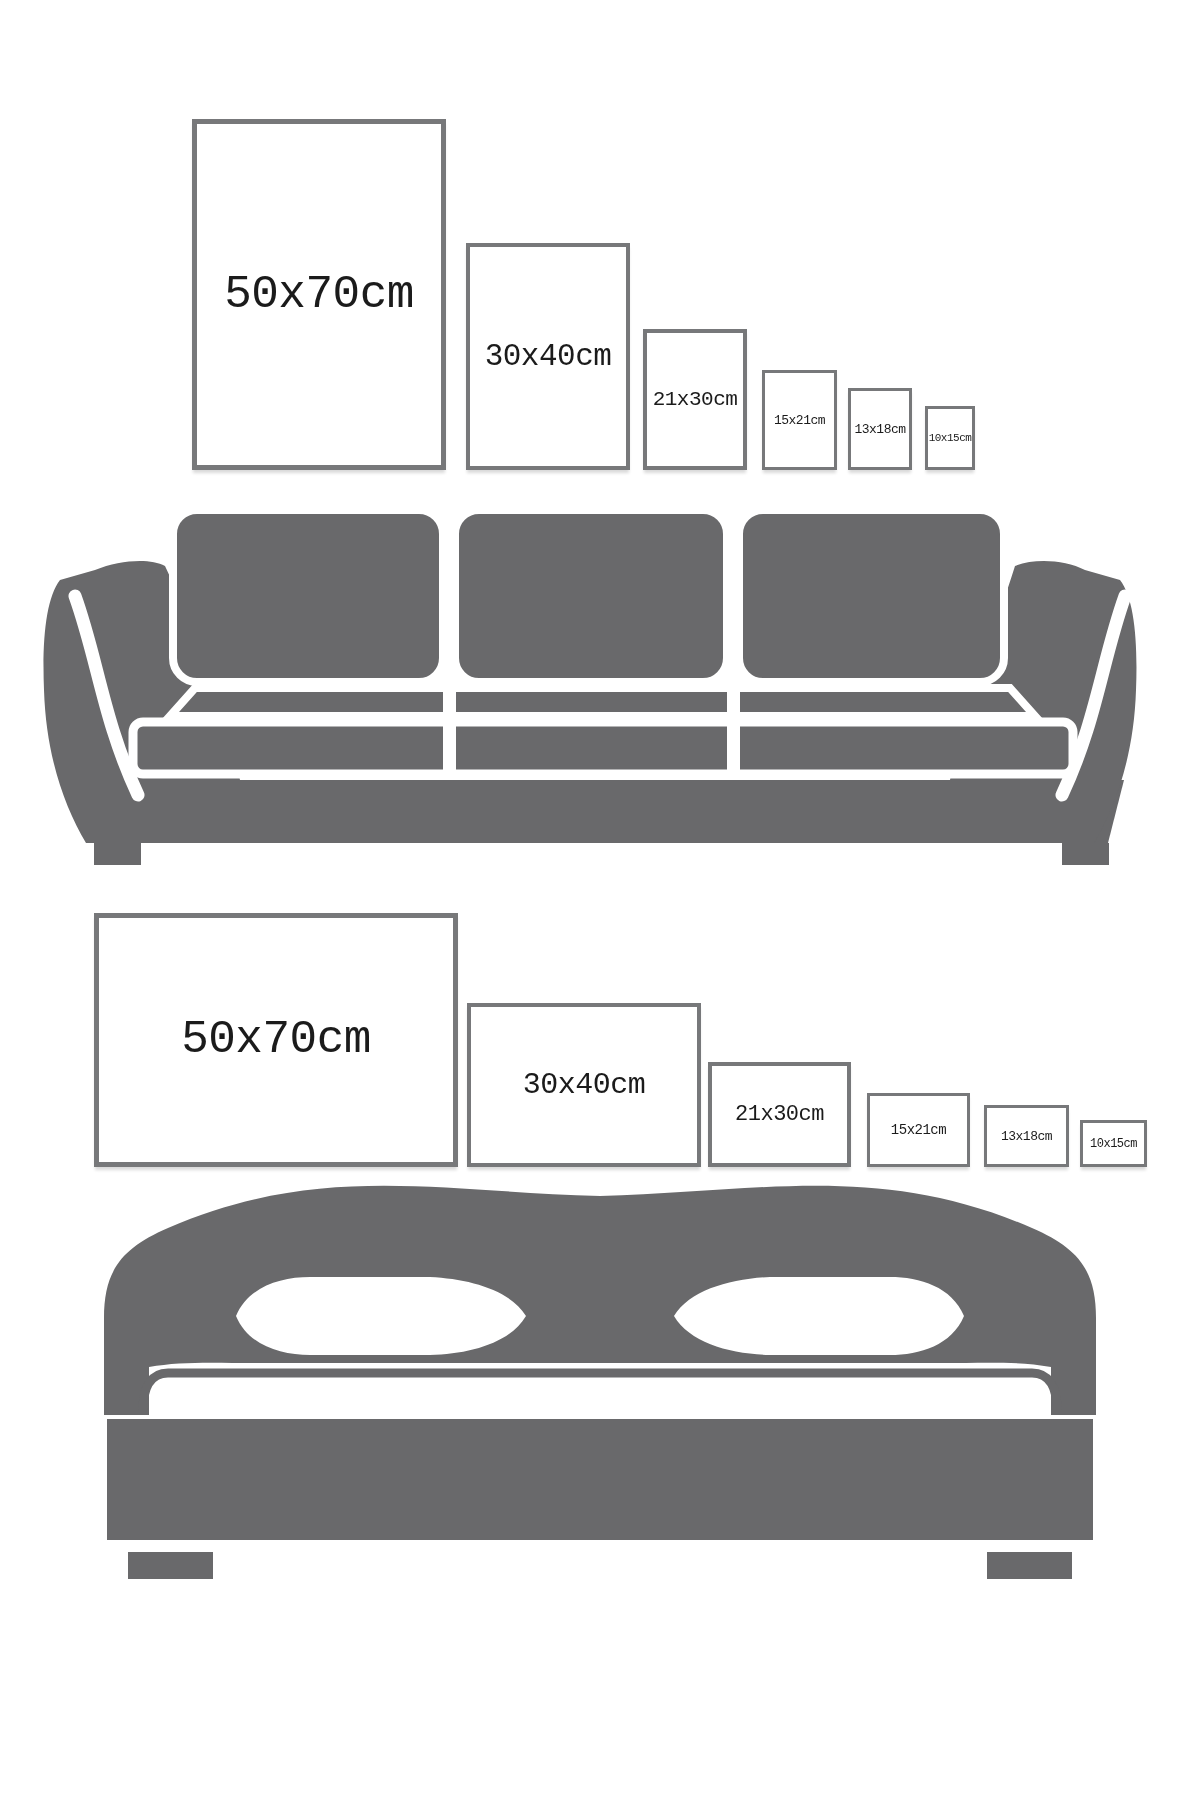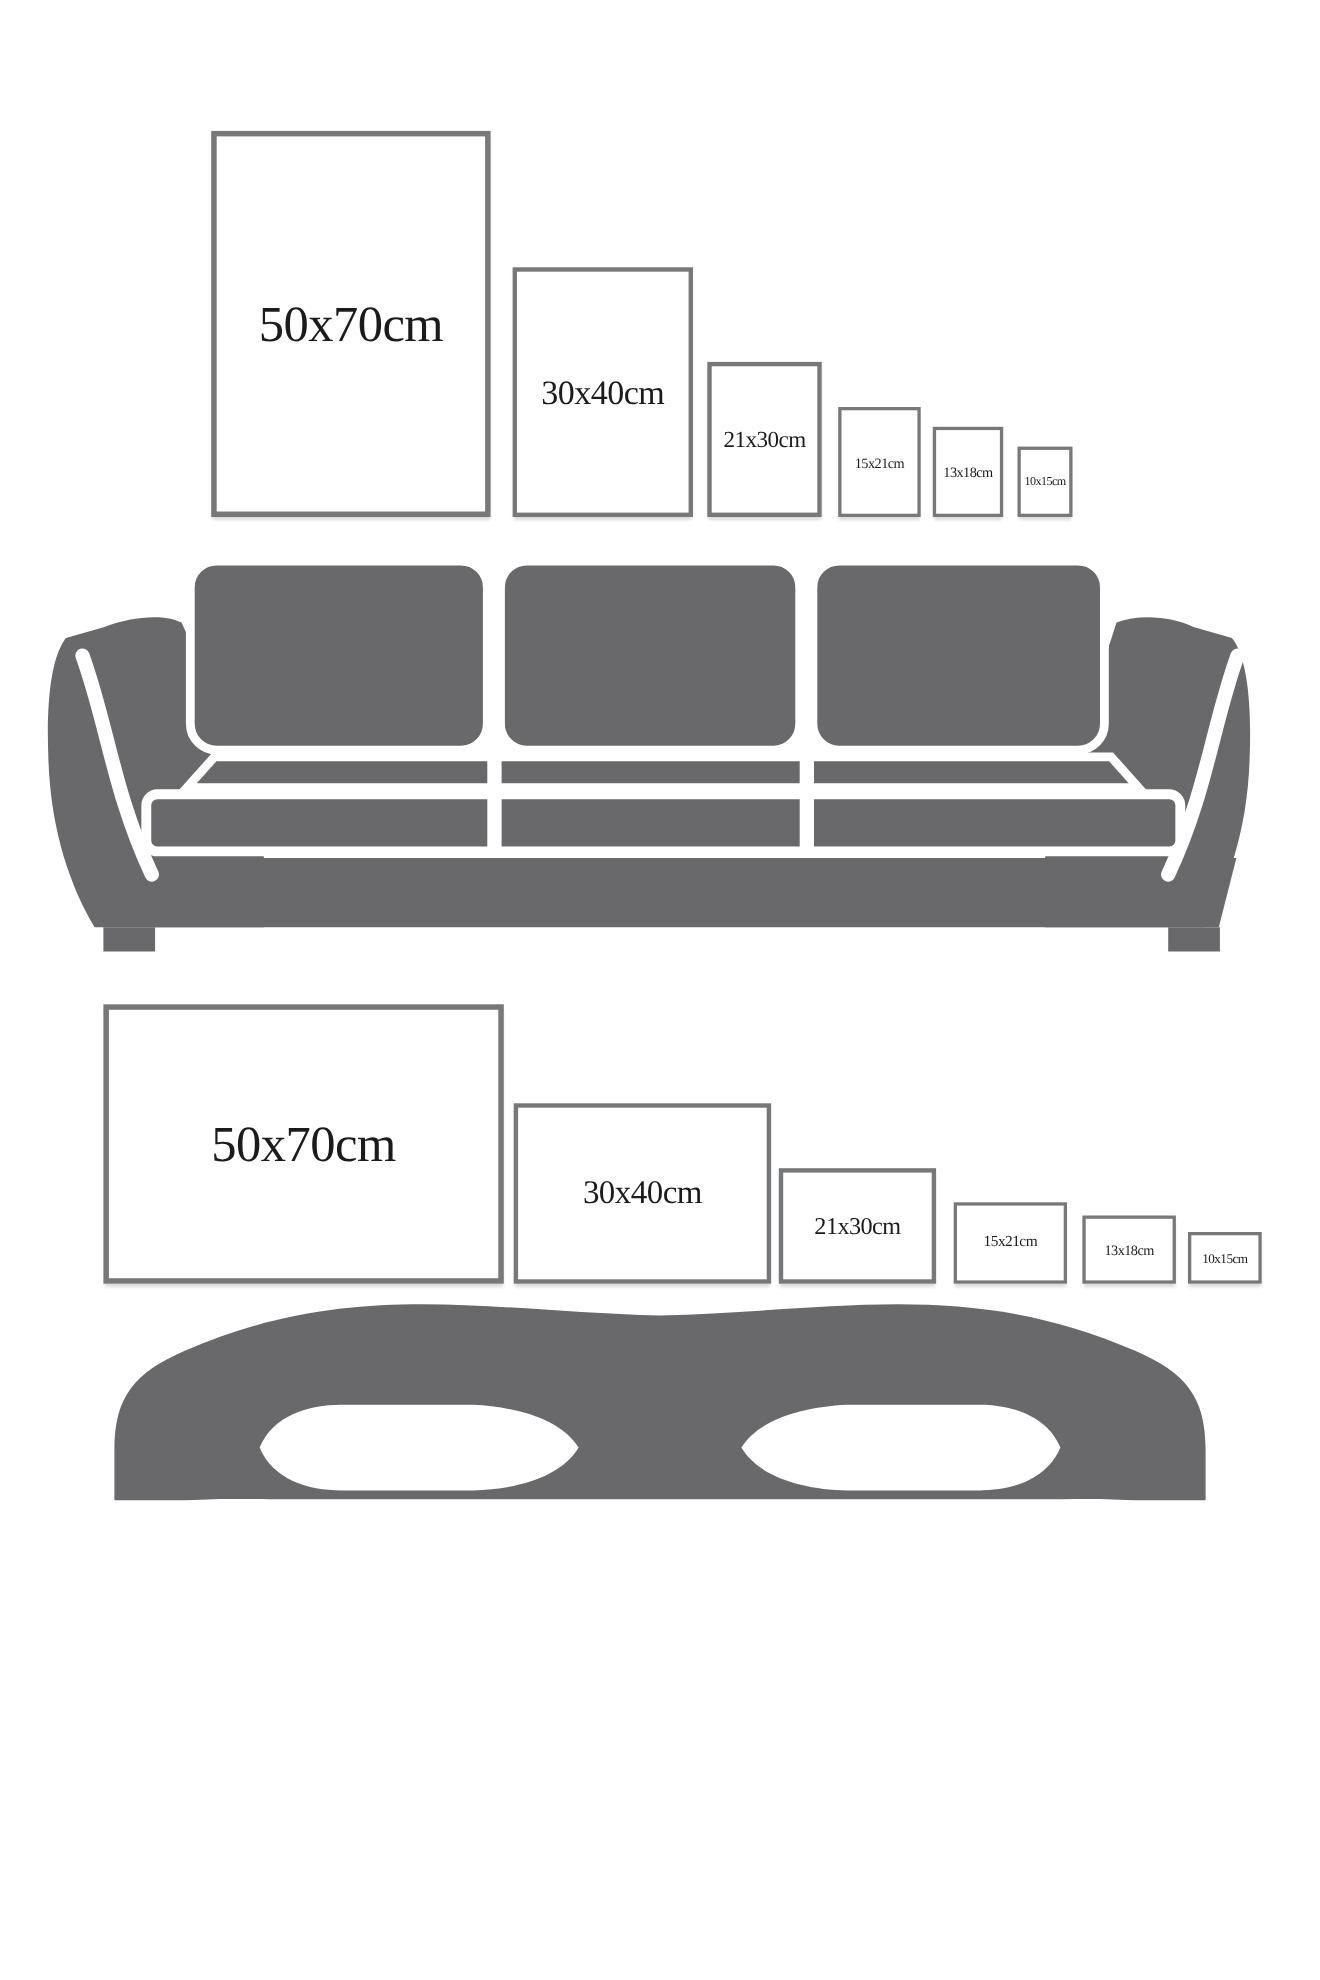--- a/index.html
+++ b/index.html
@@ -1,22 +1,22 @@
 <!DOCTYPE html>
 <html><head>
 <meta charset="utf-8">
 <style>
   html,body{margin:0;padding:0;background:#ffffff;}
   #stage{
     position:relative;
     width:1200px;
-    height:1364px;
+    height:1800px;
     background:#ffffff;
     overflow:hidden;
-    font-family:Liberation Serif, serif;
+    font-family:Liberation Mono, monospace;
   }
   .frame{
     position:absolute;
     background:#ffffff;
     border:4px solid #77787a;
     box-sizing:border-box;
     display:flex;
     align-items:center;
     justify-content:center;
     box-shadow:0 4px 3px -1px rgba(0,0,0,0.15);

